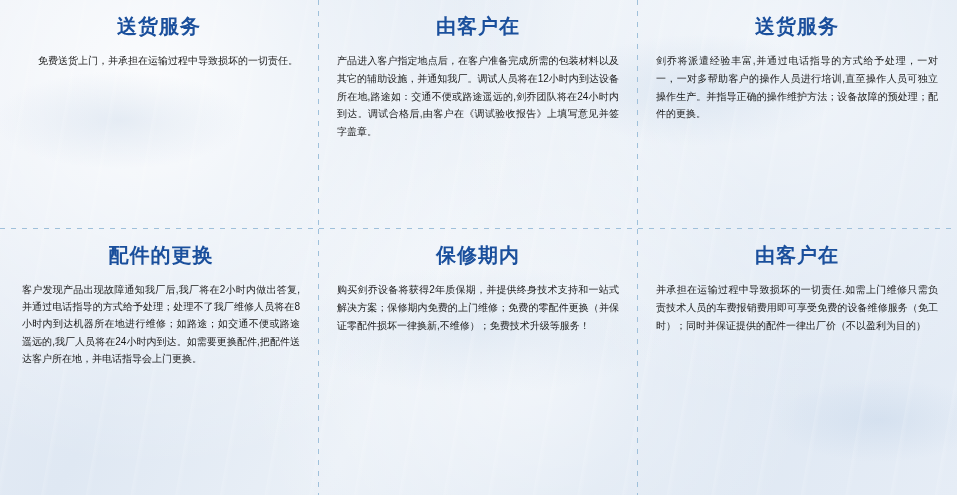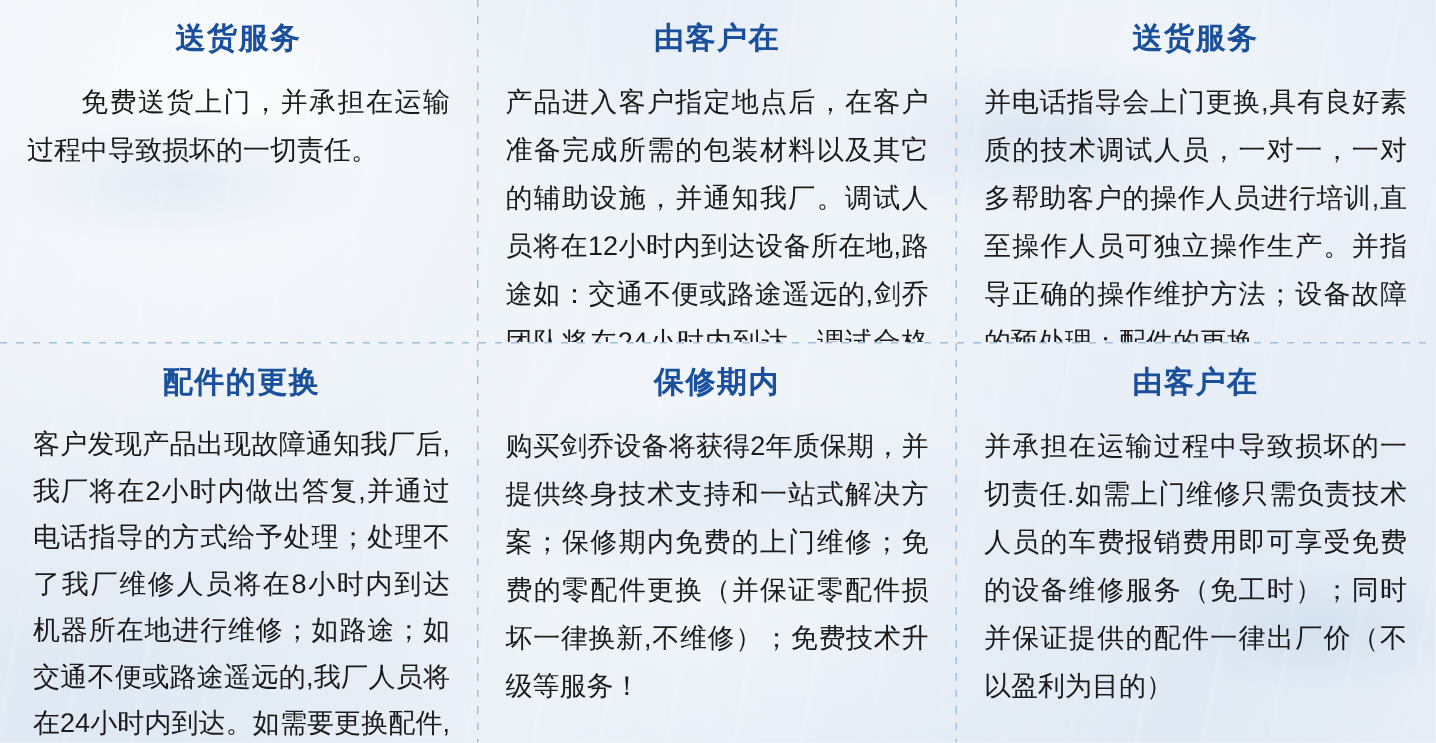--- a/index.html
+++ b/index.html
@@ -78,21 +78,21 @@
   .card-title {
     font-size: 20px;
     font-weight: bold;
     color: #1a4f9c;
     text-align: center;
     letter-spacing: 1px;
     margin: 6px 0 14px 0;
     line-height: 1.2;
   }
   .card-body {
-    font-size: 18px;
+    font-size: 10px;
     line-height: 1.78;
     color: #1b1b1b;
     text-align: justify;
     text-justify: inter-ideograph;
   }
   .indent { text-indent: 2em; }
 
   .tight { line-height: 1.72; }
 </style>
 </head>
@@ -106,21 +106,21 @@
       <div class="card-body indent">免费送货上门，并承担在运输过程中导致损坏的一切责任。</div>
     </div>
     <div class="vdiv"></div>
     <div class="cell">
       <div class="card-title">由客户在</div>
       <div class="card-body">产品进入客户指定地点后，在客户准备完成所需的包装材料以及其它的辅助设施，并通知我厂。调试人员将在12小时内到达设备所在地,路途如：交通不便或路途遥远的,剑乔团队将在24小时内到达。调试合格后,由客户在《调试验收报告》上填写意见并签字盖章。</div>
     </div>
     <div class="vdiv"></div>
     <div class="cell">
       <div class="card-title">送货服务</div>
-      <div class="card-body">并电话指导会上门更换,具有良好素质的技术调试人员，一对一，一对多帮助客户的操作人员进行培训,直至操作人员可独立操作生产。并指导正确的操作维护方法；设备故障的预处理；配件的更换。</div>
+      <div class="card-body">剑乔将派遣经验丰富,并通过电话指导的方式给予处理，一对一，一对多帮助客户的操作人员进行培训,直至操作人员可独立操作生产。并指导正确的操作维护方法；设备故障的预处理；配件的更换。</div>
     </div>
 
     <div class="hdiv-row"></div>
 
     <div class="cell pad-left-wide">
       <div class="card-title">配件的更换</div>
       <div class="card-body tight">客户发现产品出现故障通知我厂后,我厂将在2小时内做出答复,并通过电话指导的方式给予处理；处理不了我厂维修人员将在8小时内到达机器所在地进行维修；如路途；如交通不便或路途遥远的,我厂人员将在24小时内到达。如需要更换配件,把配件送达客户所在地，并电话指导会上门更换。</div>
     </div>
     <div class="vdiv"></div>
     <div class="cell">

